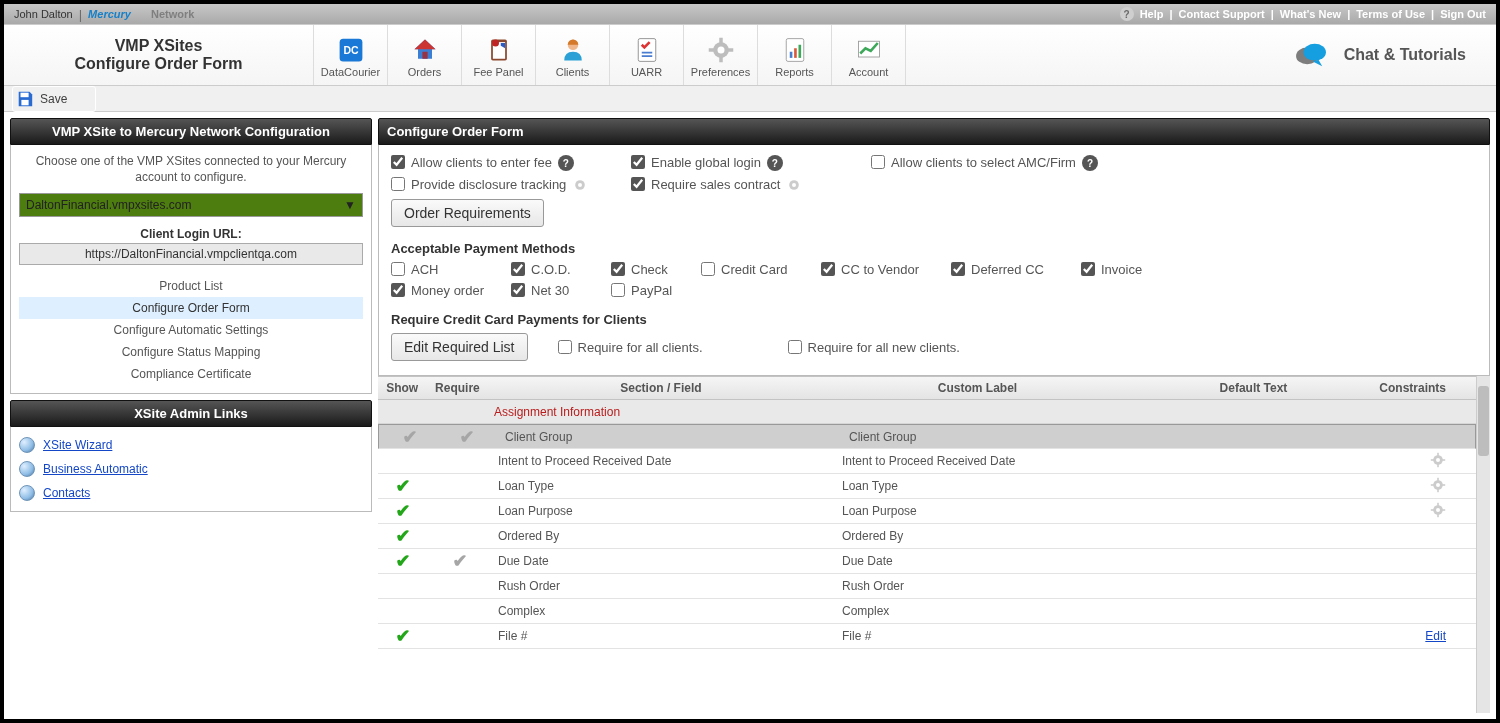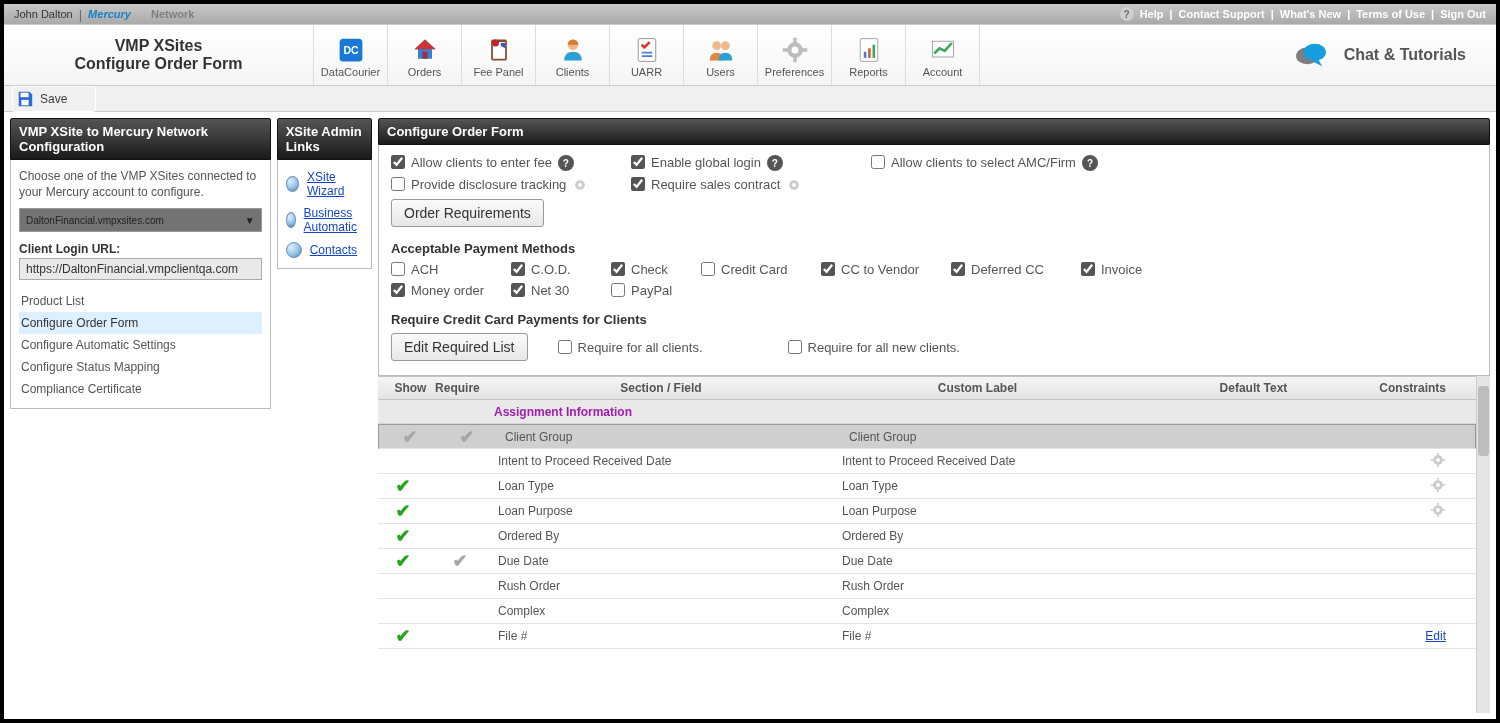--- a/index.html
+++ b/index.html
@@ -75,36 +75,36 @@
   }
 
   .workspace {
     display:flex;
     height: calc(100% - 20px - 62px - 26px);
     padding: 6px;
     gap:6px;
     background:#fff;
   }
 
-  .leftcol { width:362px; display:flex; flex-direction:row; gap:6px;}
+  .leftcol { width:362px; display:flex; flex-direction:column; gap:6px;text-align:center;}
   .panelhdr {
     background: linear-gradient(#555,#1a1a1a);
     color:#fff; font-weight:bold; font-size:13px;
     padding:5px 8px; border:1px solid #111; border-radius:2px 2px 0 0;
   }
   .panelbody {
     border:1px solid #bbb; border-top:none;
     padding:8px; font-size:12px; color:#555;
     background:#fff;
   }
   .panelbody .intro { margin-bottom:8px; line-height:1.35;}
   .sel {
-    width:100%; height:24px; border:1px solid #999; background:#737373;
+    width:100%; height:24px; border:1px solid #999; background:#4d7c0f;
     display:flex; align-items:center; justify-content:space-between;
-    padding:0 6px; font-size:10px; color:#222;
+    padding:0 6px; font-size:12px; color:#222;
   }
   .fieldlabel { font-weight:bold; margin-top:10px; color:#333; }
   .urlbox {
     background:#e9e9e9; border:1px solid #aaa;
     padding:3px 6px; margin-top:2px; font-size:12px; color:#333;
   }
   .navlist { margin-top:10px; }
   .navlist div { padding:4px 2px; color:#555; cursor:pointer;}
   .navlist div.active { background:#def0ff; color:#333;}
   .adminlinks { padding:6px 8px; }
@@ -140,30 +140,30 @@
   .payrow { display:flex; flex-wrap:wrap; gap:26px 20px; margin-bottom:6px;}
   .payrow .opt { min-width:auto; }
 
   .reqline { display:flex; align-items:center; gap:30px; margin:6px 0 10px 0;}
   .thead {
     background:linear-gradient(#f5f5f5,#e4e4e4);
     border:1px solid #c3c3c3; border-left:none; border-right:none;
     display:flex; font-weight:bold; font-size:12px; color:#555;
     height:24px; align-items:center;
   }
-  .col-show{width:50px; text-align:right;}
+  .col-show{width:50px; text-align:center;}
   .col-req{width:64px; text-align:center;}
   .col-field{width:350px; padding-left:6px;}
   .col-custom{width:310px;}
   .col-default{width:260px; text-align:center;}
   .col-constr{flex:1; text-align:center; padding-right:30px;}
   .tbody { flex:1; overflow-y:auto;}
   .secrow {
     background:#e9e9e9; height:24px; display:flex; align-items:center;
-    font-weight:700; color:#a21caf; padding-left:116px;
+    font-weight:400; color:#b91c1c; padding-left:116px;
     border-bottom:1px solid #d6d6d6;
   }
   .drow {
     height:25px; display:flex; align-items:center; border-bottom:1px solid #e3e3e3;
     color:#555; font-size:12px;
   }
   .drow.sel { background:#cfcfcf;}
   .drow .c { display:flex; align-items:center; justify-content:center;}
   .tick-green { color:#23a619; font-size:18px; font-weight:bold; line-height:1;}
   .tick-grey { color:#a6a6a6; font-size:18px; font-weight:bold; line-height:1;}
@@ -244,29 +244,20 @@
       <span class="lbl">Clients</span>
     </div>
     <div class="navbtn">
       <svg viewBox="0 0 32 32">
           <rect x="6" y="3" width="20" height="26" rx="2" fill="#fff" stroke="#888"></rect>
           <path d="M10 10 l3 3 l6 -6" stroke="#d33" stroke-width="3" fill="none"></path>
           <rect x="10" y="18" width="12" height="2" fill="#4a7cd0"></rect>
           <rect x="10" y="22" width="12" height="2" fill="#4a7cd0"></rect>
         </svg>
       <span class="lbl">UARR</span>
-    </div>
-    <div class="navbtn">
-      <svg viewBox="0 0 32 32">
-          <circle cx="11" cy="11" r="5" fill="#f0b78c"></circle>
-          <circle cx="21" cy="11" r="5" fill="#f0b78c"></circle>
-          <path d="M3 28 q0 -9 8 -9 q8 0 8 9 z" fill="#e08a3f"></path>
-          <path d="M13 28 q0 -9 8 -9 q8 0 8 9 z" fill="#2aa0d6"></path>
-        </svg>
-      <span class="lbl">Users</span>
     </div>
     <div class="navbtn">
       <svg viewBox="0 0 32 32">
           <circle cx="16" cy="16" r="9" fill="#bdbdbd"></circle>
           <circle cx="16" cy="16" r="4" fill="#fff"></circle>
           <g fill="#bdbdbd">
             <rect x="14" y="2" width="4" height="6"></rect>
             <rect x="14" y="24" width="4" height="6"></rect>
             <rect x="2" y="14" width="6" height="4"></rect>
             <rect x="24" y="14" width="6" height="4"></rect>

